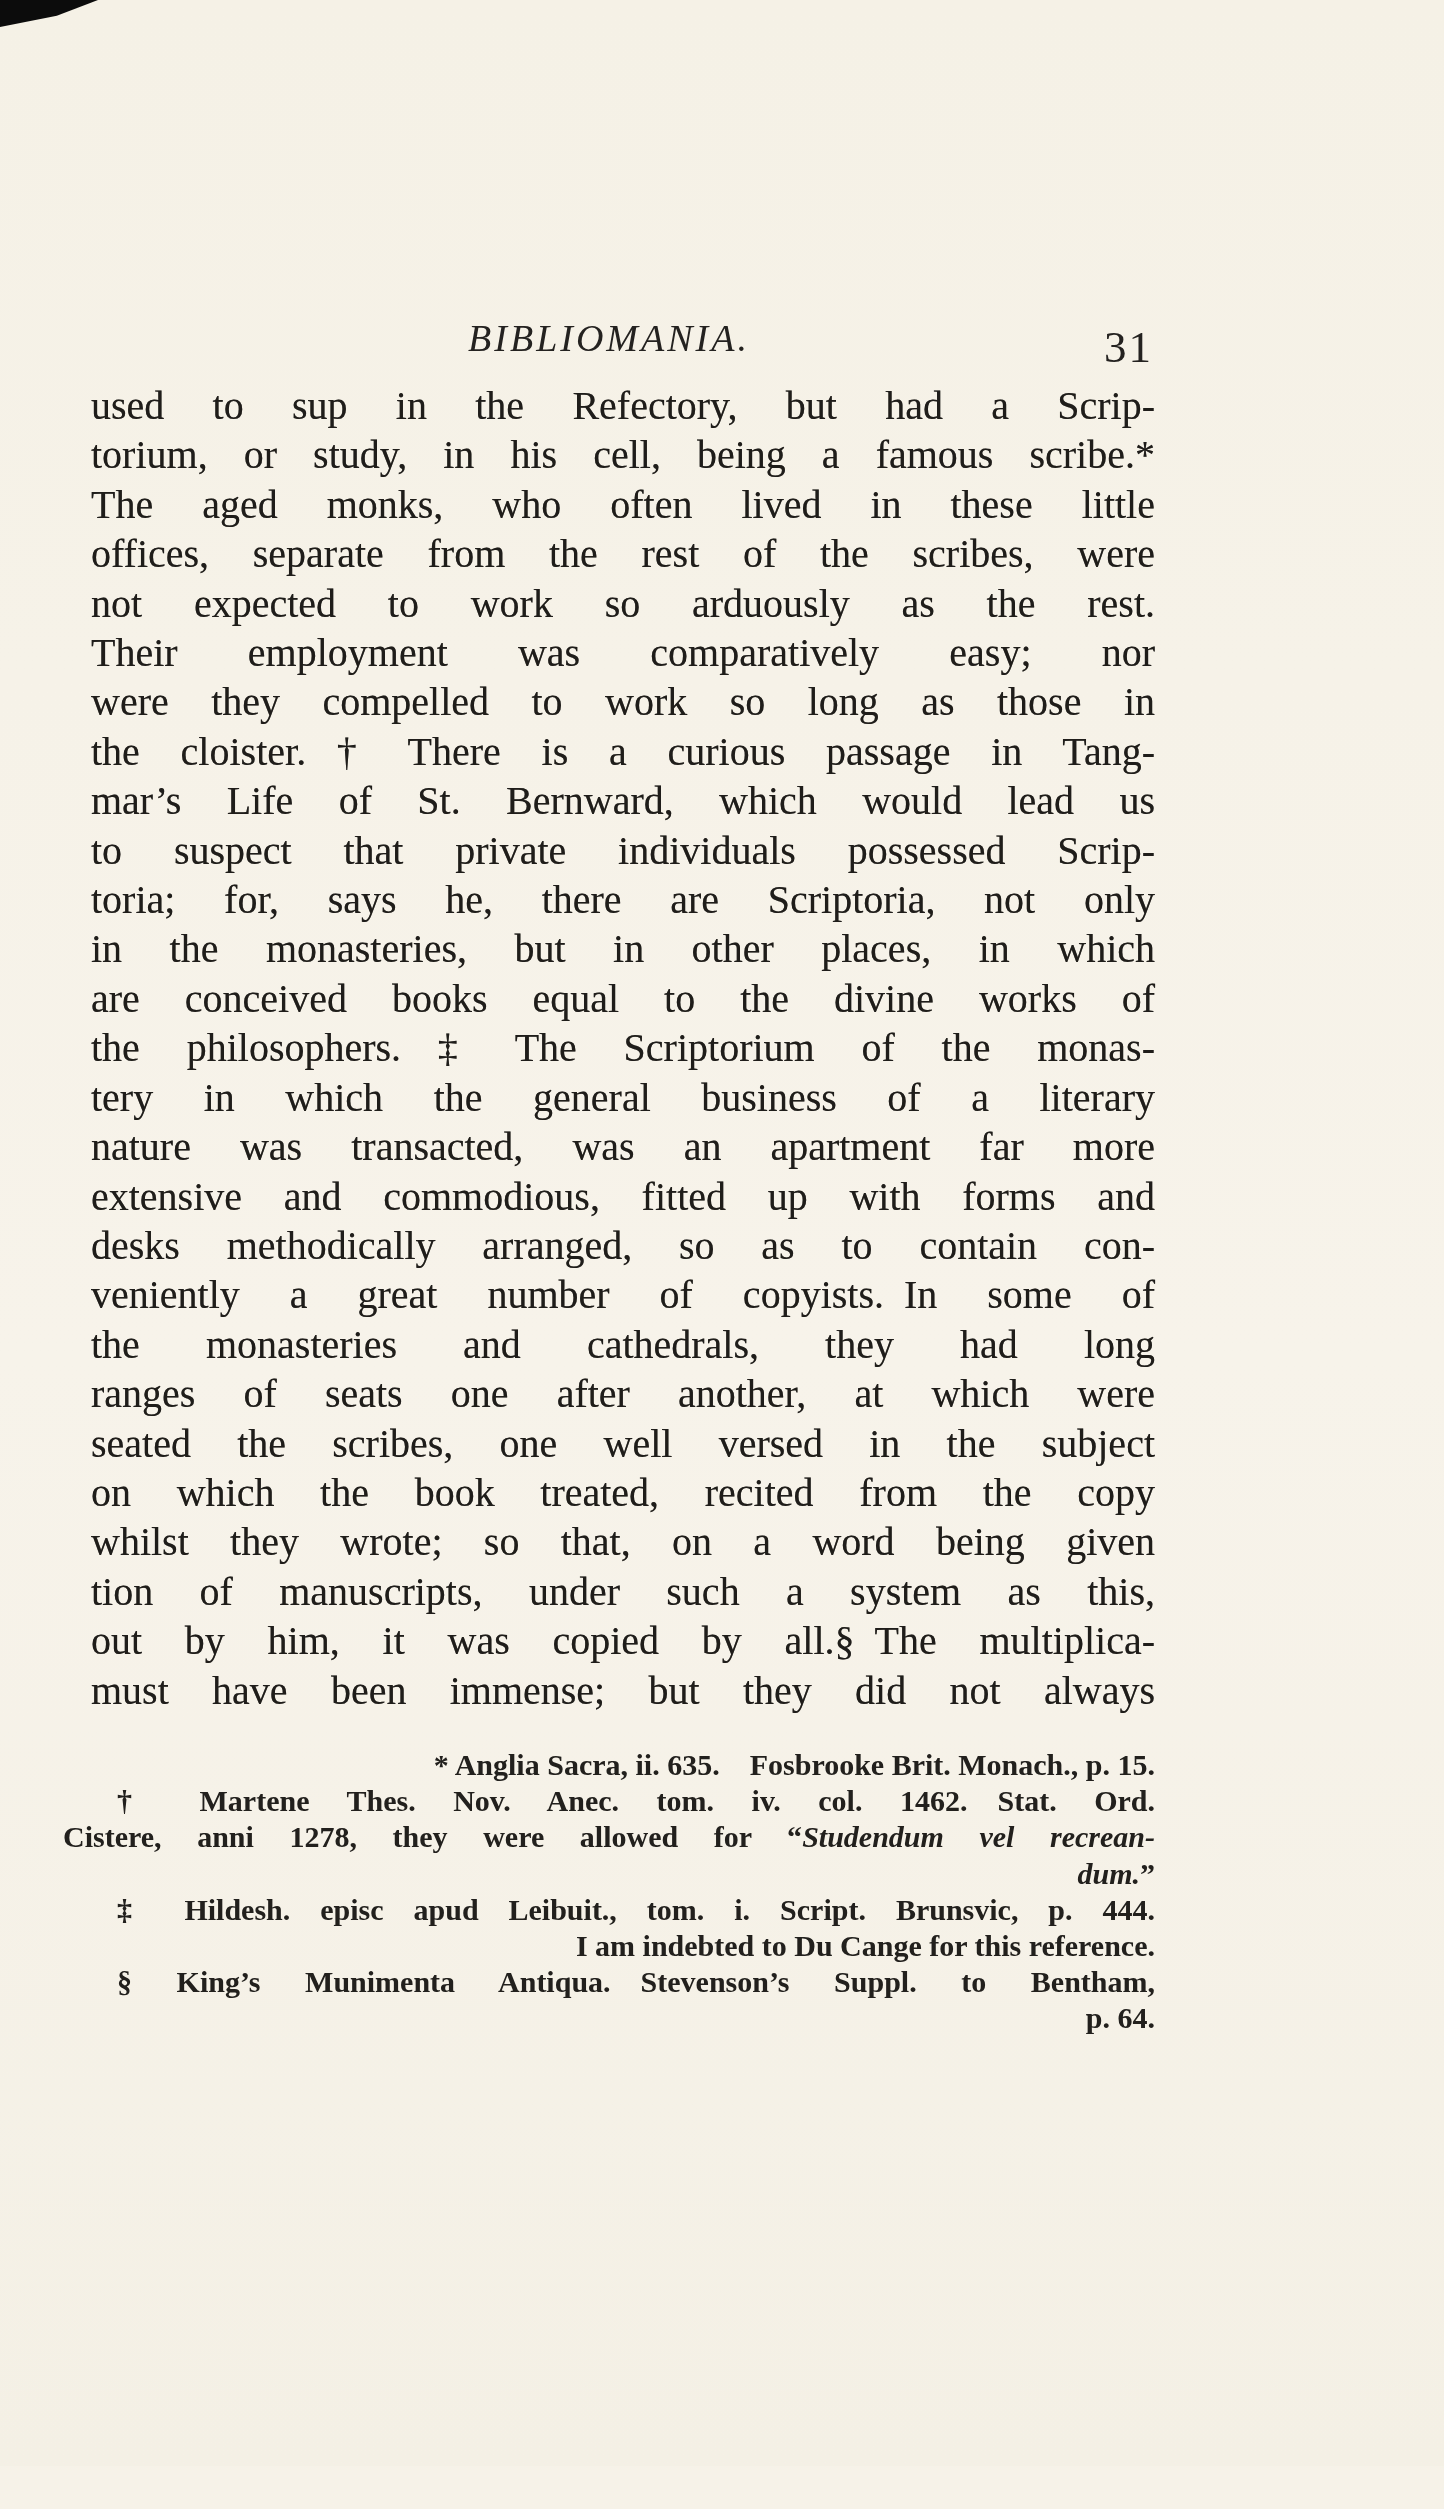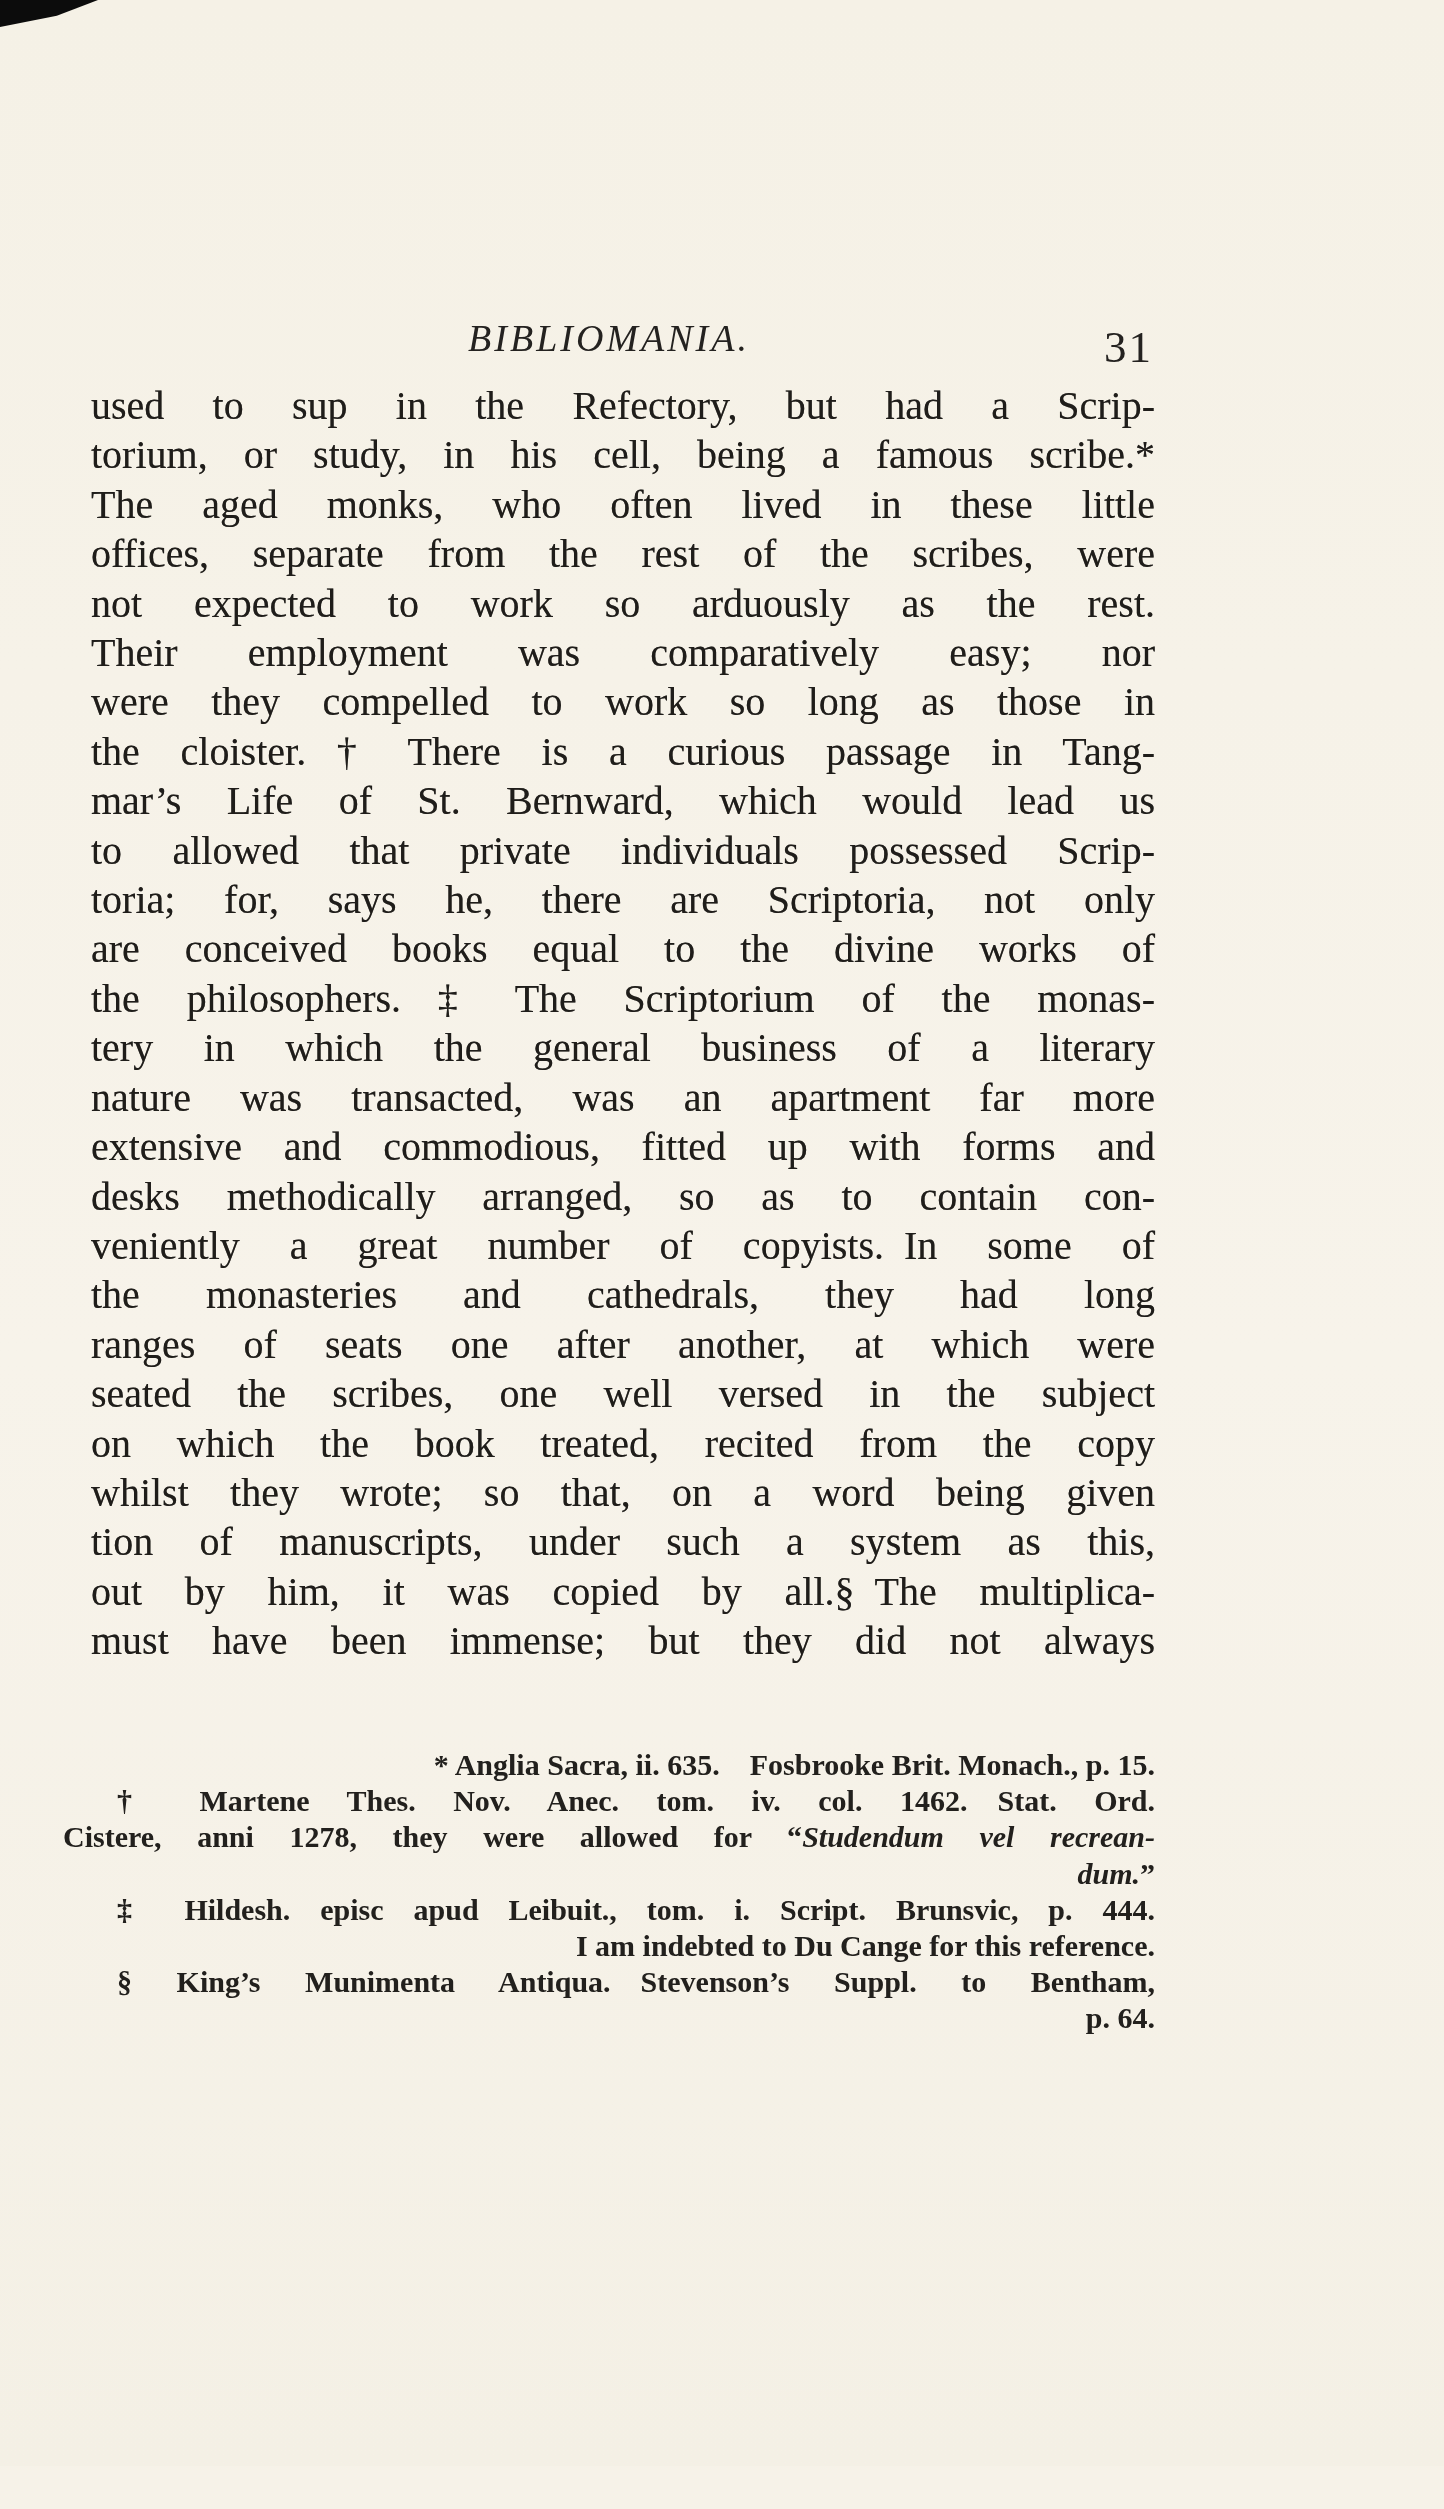--- a/index.html
+++ b/index.html
@@ -92,22 +92,23 @@
   <div class="body-block">
     <div class="bline">used to sup in the Refectory, but had a Scrip-</div>
     <div class="bline">torium, or study, in his cell, being a famous scribe.*</div>
     <div class="bline">The aged monks, who often lived in these little</div>
     <div class="bline">offices, separate from the rest of the scribes, were</div>
     <div class="bline">not expected to work so arduously as the rest.</div>
     <div class="bline">Their employment was comparatively easy; nor</div>
     <div class="bline">were they compelled to work so long as those in</div>
     <div class="bline">the cloister.† There is a curious passage in Tang-</div>
     <div class="bline">mar’s Life of St. Bernward, which would lead us</div>
-    <div class="bline">to allowed that private individuals possessed Scrip-</div>
+    <div class="bline">to suspect that private individuals possessed Scrip-</div>
     <div class="bline">toria; for, says he, there are Scriptoria, not only</div>
+    <div class="bline">in the monasteries, but in other places, in which</div>
     <div class="bline">are conceived books equal to the divine works of</div>
     <div class="bline">the philosophers.‡ The Scriptorium of the monas-</div>
     <div class="bline">tery in which the general business of a literary</div>
     <div class="bline">nature was transacted, was an apartment far more</div>
     <div class="bline">extensive and commodious, fitted up with forms and</div>
     <div class="bline">desks methodically arranged, so as to contain con-</div>
     <div class="bline">veniently a great number of copyists. In some of</div>
     <div class="bline">the monasteries and cathedrals, they had long</div>
     <div class="bline">ranges of seats one after another, at which were</div>
     <div class="bline">seated the scribes, one well versed in the subject</div>

